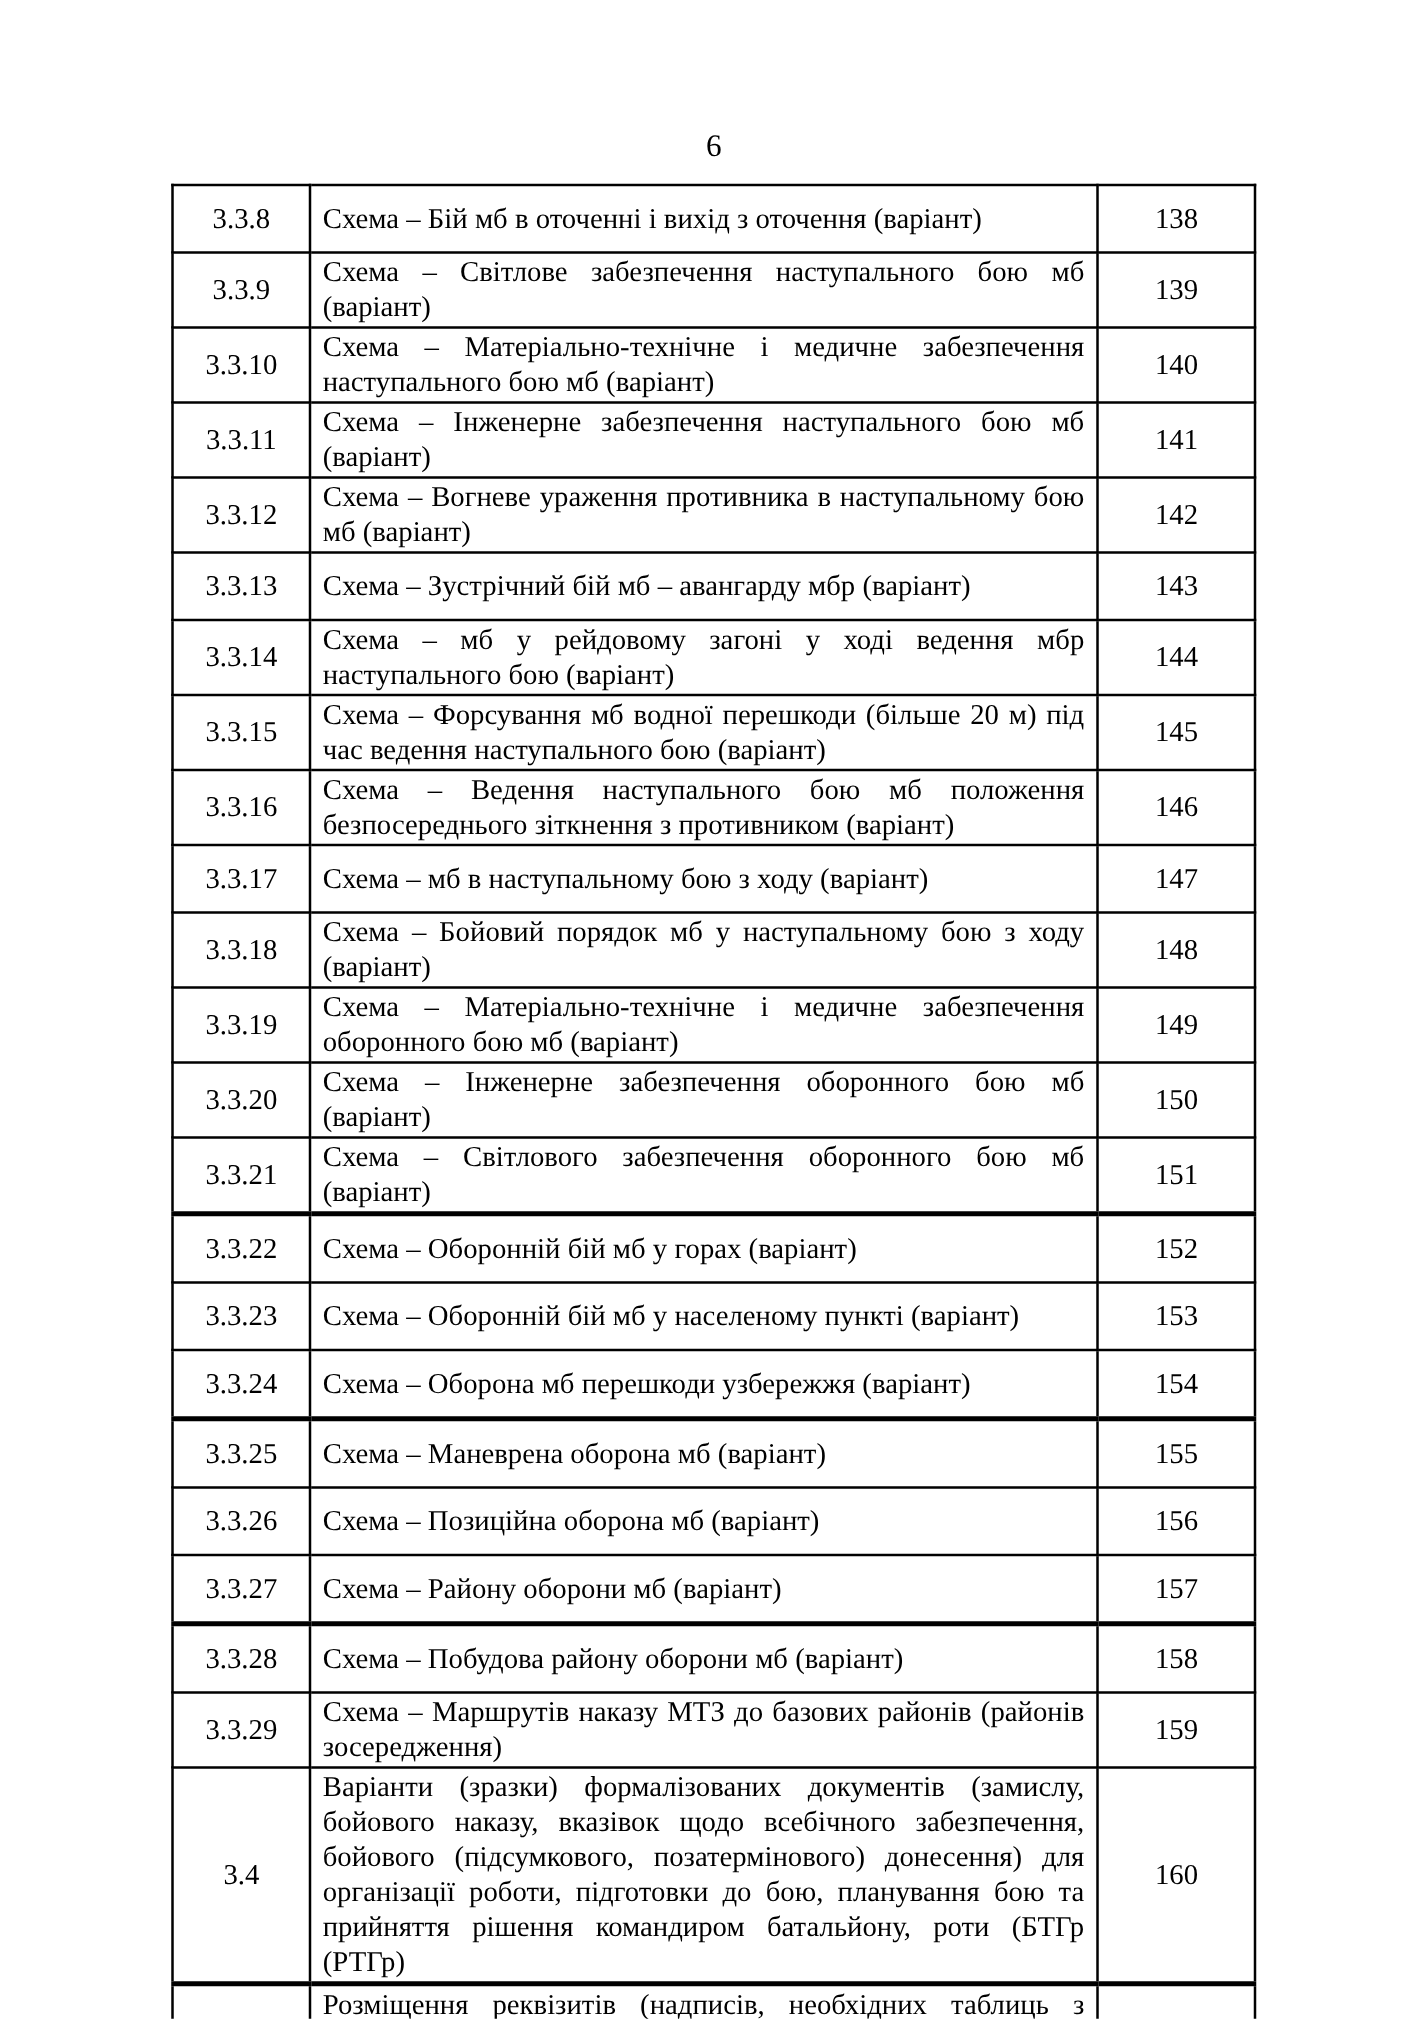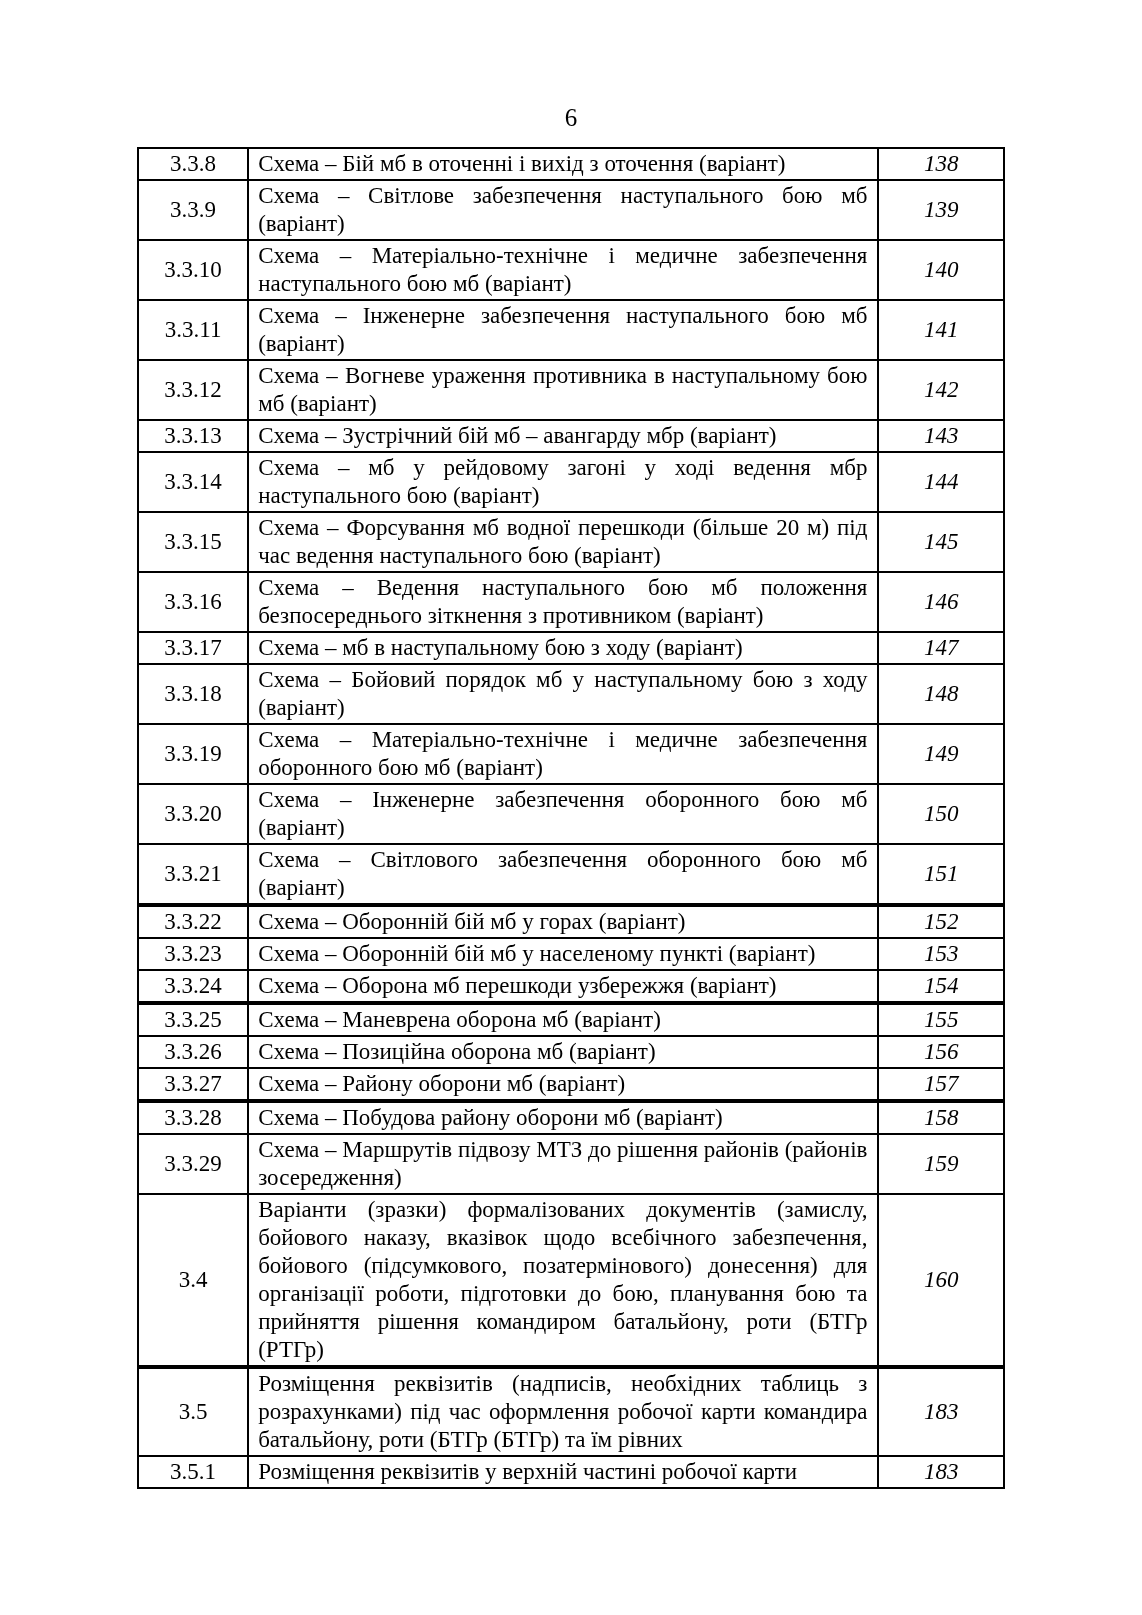--- a/index.html
+++ b/index.html
@@ -32,32 +32,31 @@
     line-height: 28px;
   }
   table.toc td {
     border: 2px solid #000000;
     vertical-align: middle;
     overflow: hidden;
   }
   td.col-num {
     width: 93px;
     text-align: center;
-    padding: 1px 2px;
+    padding: 12px 2px;
   }
   td.col-title {
     width: 532px;
     text-align: justify;
     padding: 1px 10px 1px 9px;
   }
   td.col-page {
     width: 106px;
     text-align: center;
     padding: 1px 2px;
-    font-style: italic;
   }
   tr.thick-top td {
     border-top-width: 4px;
   }
 </style>
 </head>
 <body>
 
 <div class="page-number">6</div>
 
@@ -163,21 +162,21 @@
     <td class="col-title">Схема – Району оборони мб (варіант)</td>
     <td class="col-page">157</td>
   </tr>
       <tr class="toc-row thick-top">
     <td class="col-num">3.3.28</td>
     <td class="col-title">Схема – Побудова району оборони мб (варіант)</td>
     <td class="col-page">158</td>
   </tr>
       <tr class="toc-row">
     <td class="col-num">3.3.29</td>
-    <td class="col-title">Схема – Маршрутів підвозу МТЗ до рішення районів (районів зосередження)</td>
+    <td class="col-title">Схема – Маршрутів наказу МТЗ до базових районів (районів зосередження)</td>
     <td class="col-page">159</td>
   </tr>
       <tr class="toc-row">
     <td class="col-num">3.4</td>
     <td class="col-title">Варіанти (зразки) формалізованих документів (замислу, бойового наказу, вказівок щодо всебічного забезпечення, бойового (підсумкового, позатермінового) донесення) для організації роботи, підготовки до бою, планування бою та прийняття рішення командиром батальйону, роти (БТГр (РТГр)</td>
     <td class="col-page">160</td>
   </tr>
       <tr class="toc-row thick-top">
     <td class="col-num">3.5</td>
     <td class="col-title">Розміщення реквізитів (надписів, необхідних таблиць з розрахунками) під час оформлення робочої карти командира батальйону, роти (БТГр (БТГр) та їм рівних</td>

